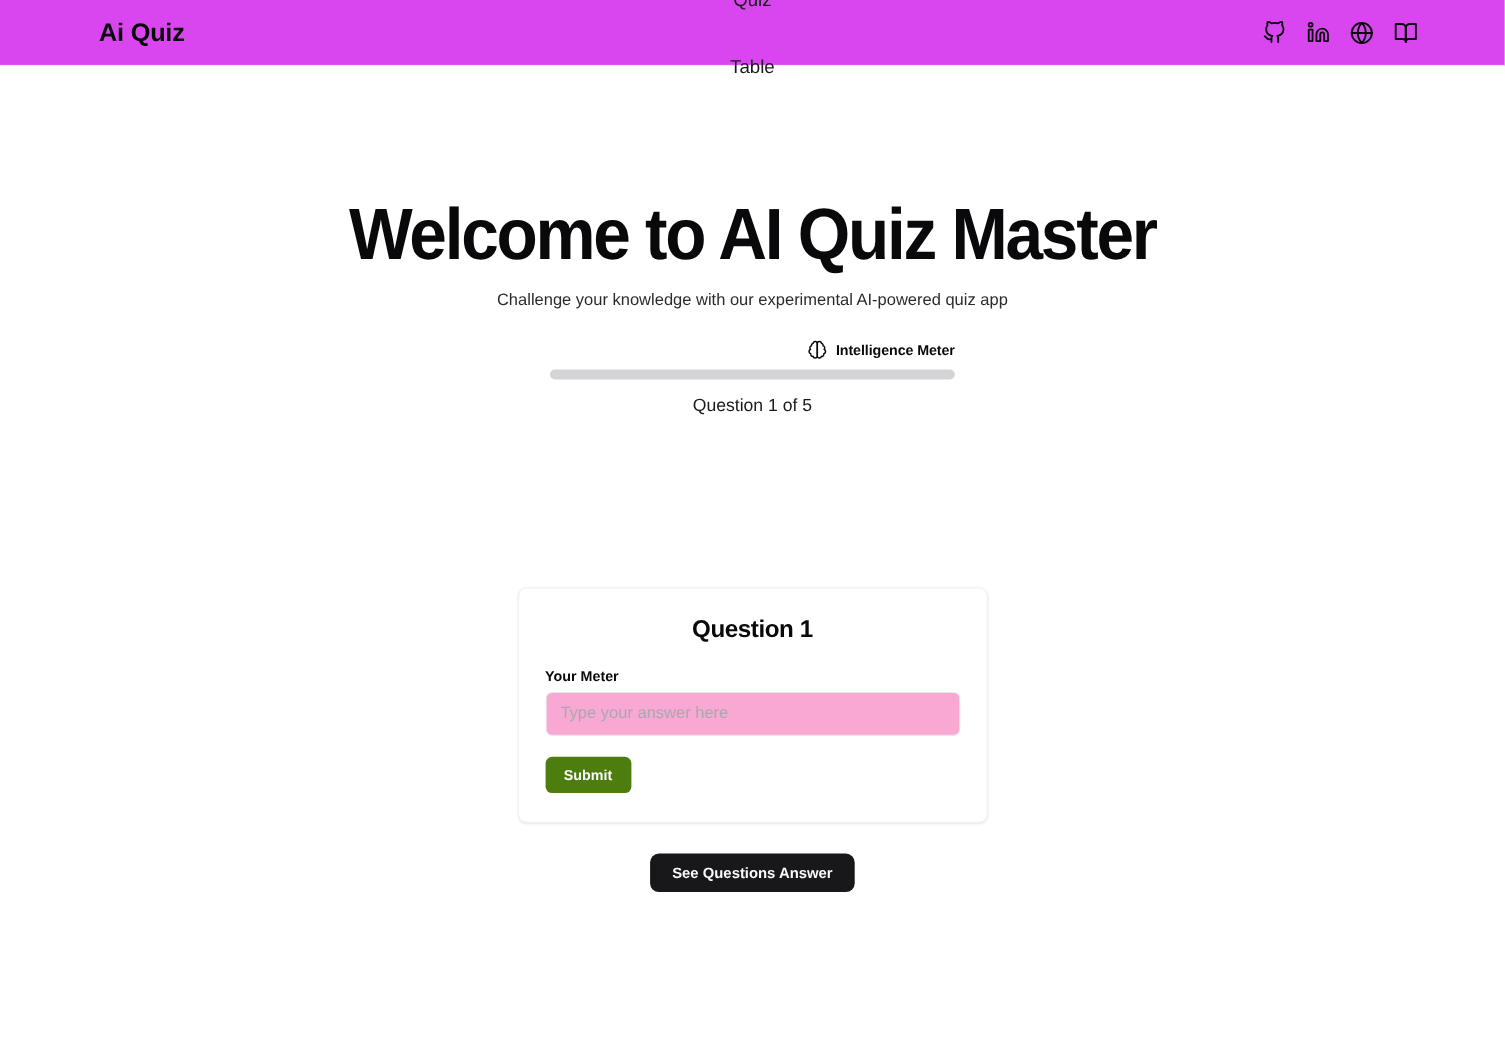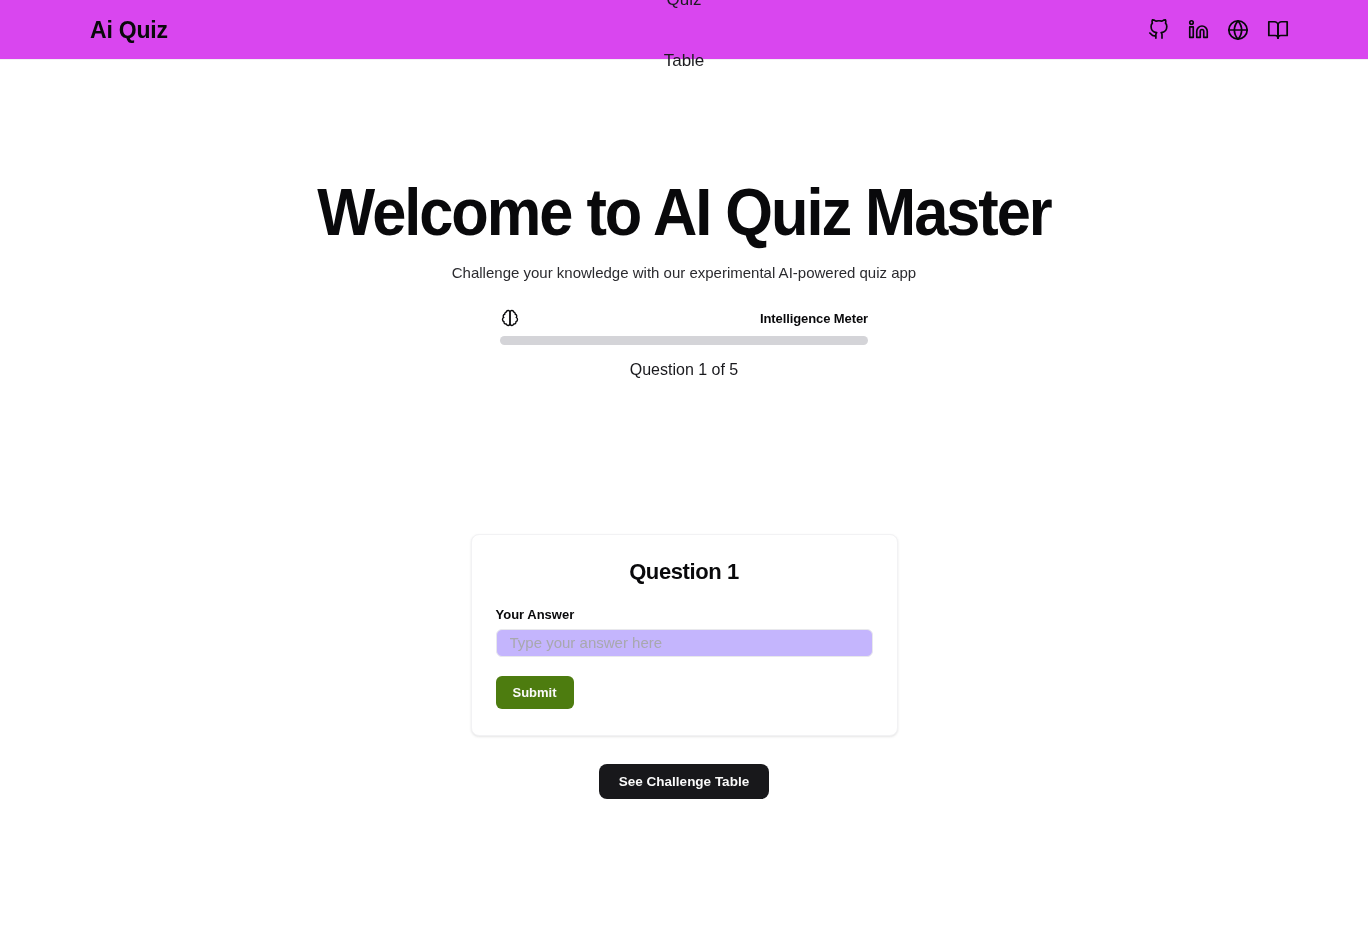--- a/index.html
+++ b/index.html
@@ -100,21 +100,21 @@
 
   
   .meter-wrap {
     margin: 22px auto 0;
     width: 368px;
     text-align: center;
   }
   .meter-head {
     display: flex;
     align-items: center;
-    justify-content: space-between;
+    justify-content: flex-end;
     gap: 7px;
     margin-bottom: 8px;
   }
   .brain-icon {
     width: 19px; height: 19px;
     display: flex; align-items: center; justify-content: center;
     color: #09090b;
   }
   .meter-label {
     font-size: 13px;
@@ -167,28 +167,28 @@
     line-height: 1.4;
   }
   .field-label {
     margin: 22px 0 7px;
     font-size: 13px;
     font-weight: 700;
     color: #09090b;
   }
   .answer-input {
     width: 100%;
-    height: 28px;
+    height: 40px;
     border: 1px solid #e8e8ec;
     border-radius: 6px;
     padding: 0 13px;
     font-size: 15px;
     font-family: inherit;
     color: #09090b;
-    background: #c4b5fd;
+    background: #f9a8d4;
     outline: none;
   }
   .answer-input::placeholder { color: #a8a8ae; }
 
   .submit-btn {
     margin-top: 19px;
     height: 33px;
     padding: 0 17px;
     background: #4d7c0f;
     color: #fafafa;
@@ -280,25 +280,25 @@
     <div class="progress-track">
       <div class="progress-fill" id="progress-fill" style="width: 0%;"></div>
     </div>
 
     <div class="progress-caption">Question 1 of 5</div>
   </section>
 
   <section class="card">
     <h2 class="card-title">Question 1</h2>
 
-    <div class="field-label">Your Answer</div>
+    <div class="field-label">Your Meter</div>
     <input class="answer-input" type="text" placeholder="Type your answer here" style="">
 
     <div>
       <button class="submit-btn">Submit</button>
     </div>
   </section>
 
   <div class="table-btn-wrap">
-    <button class="table-btn">See Challenge Table</button>
+    <button class="table-btn">See Questions Answer</button>
   </div>
 
 </main>
 
 </body></html>

